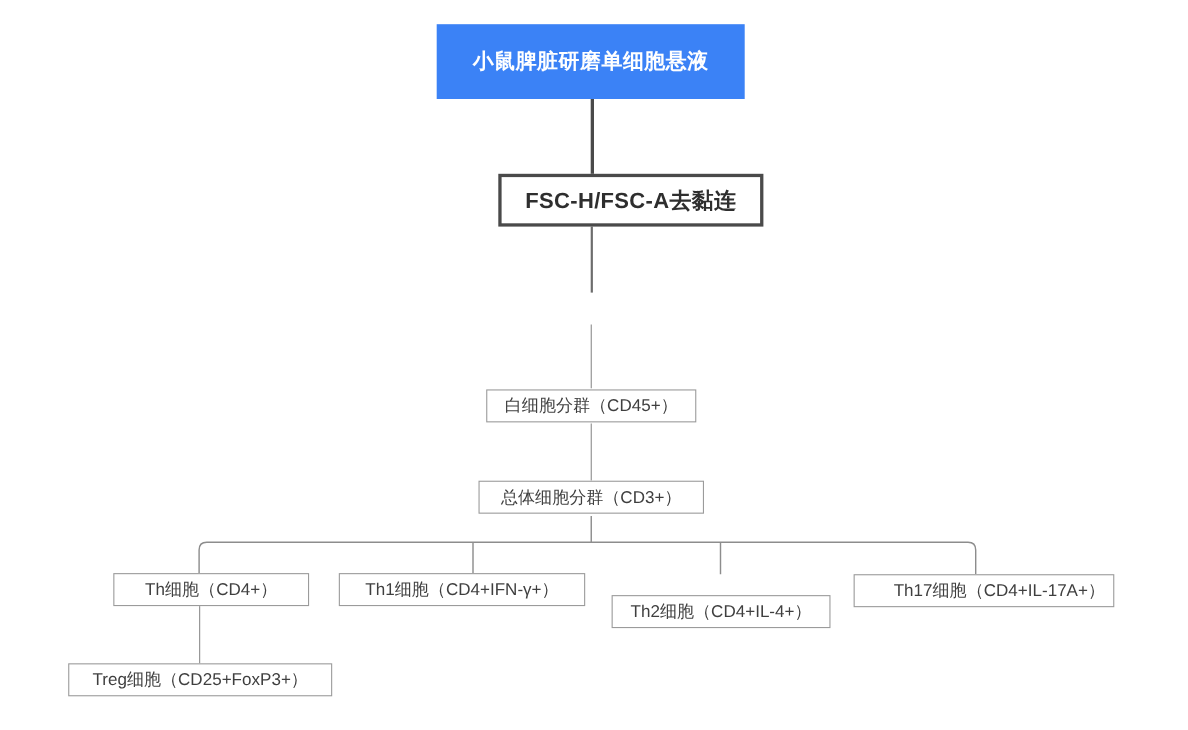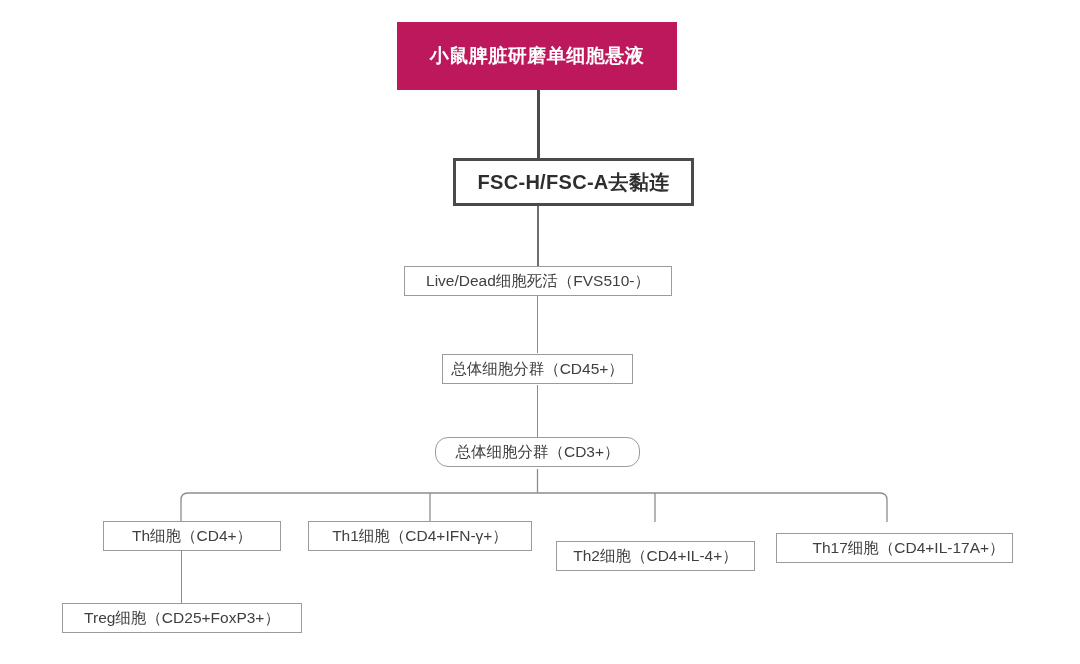--- a/index.html
+++ b/index.html
@@ -26,21 +26,21 @@
     align-items: center;
     justify-content: center;
     text-align: center;
     white-space: nowrap;
     background: #ffffff;
     color: #3c3c3c;
     z-index: 3;
   }
 
   .node-root {
-    background: #be185d;
+    background: #3b82f6;
     color: #ffffff;
     font-weight: bold;
     font-size: 19px;
     letter-spacing: 0.5px;
     border: none;
     text-align: center;
   }
 
   .node-strong {
     border: 3px solid #4a4a4a;
@@ -108,45 +108,42 @@
   <div class="conn conn-v-thin" style="left:181px; top:522px; height:82px;"></div>
 
   <div class="node node-root" style="left:397px; top:22px; width:280px; height:68px;">
     <span>小鼠脾脏研磨单细胞悬液</span>
   </div>
 
   <div class="node node-strong" style="left:417px; top:158px; width:241px; height:48px;margin-left:36px;">
     <span>FSC-H/FSC-A去黏连</span>
   </div>
 
-  <div class="node node-plain" style="left:404px; top:266px; width:268px; height:30px;">
-    <span>Live/Dead细胞死活（FVS510-）</span>
+
+  <div class="node node-plain" style="left:442px; top:354px; width:191px; height:30px;">
+    <span>白细胞分群（CD45+）</span>
   </div>
 
-  <div class="node node-plain" style="left:442px; top:354px; width:191px; height:30px;">
-    <span>总体细胞分群（CD45+）</span>
-  </div>
-
-  <div class="node node-plain" style="left:435px; top:437px; width:205px; height:30px;border-radius:13px;">
+  <div class="node node-plain" style="left:435px; top:437px; width:205px; height:30px;">
     <span>总体细胞分群（CD3+）</span>
   </div>
 
   <div class="node node-plain" style="left:103px; top:521px; width:178px; height:30px;">
     <span>Th细胞（CD4+）</span>
   </div>
 
   <div class="node node-plain" style="left:308px; top:521px; width:224px; height:30px;">
     <span>Th1细胞（CD4+IFN-γ+）</span>
   </div>
 
   <div class="node node-plain" style="left:556px; top:521px; width:199px; height:30px;margin-top:20px;">
     <span>Th2细胞（CD4+IL-4+）</span>
   </div>
 
-  <div class="node node-plain" style="left:776px; top:533px; width:237px; height:30px;padding-left:28px;">
+  <div class="node node-plain" style="left:776px; top:522px; width:237px; height:30px;padding-left:28px;">
     <span>Th17细胞（CD4+IL-17A+）</span>
   </div>
 
   <div class="node node-plain" style="left:62px; top:603px; width:240px; height:30px;">
     <span>Treg细胞（CD25+FoxP3+）</span>
   </div>
 
 </div>
 
 </body></html>

